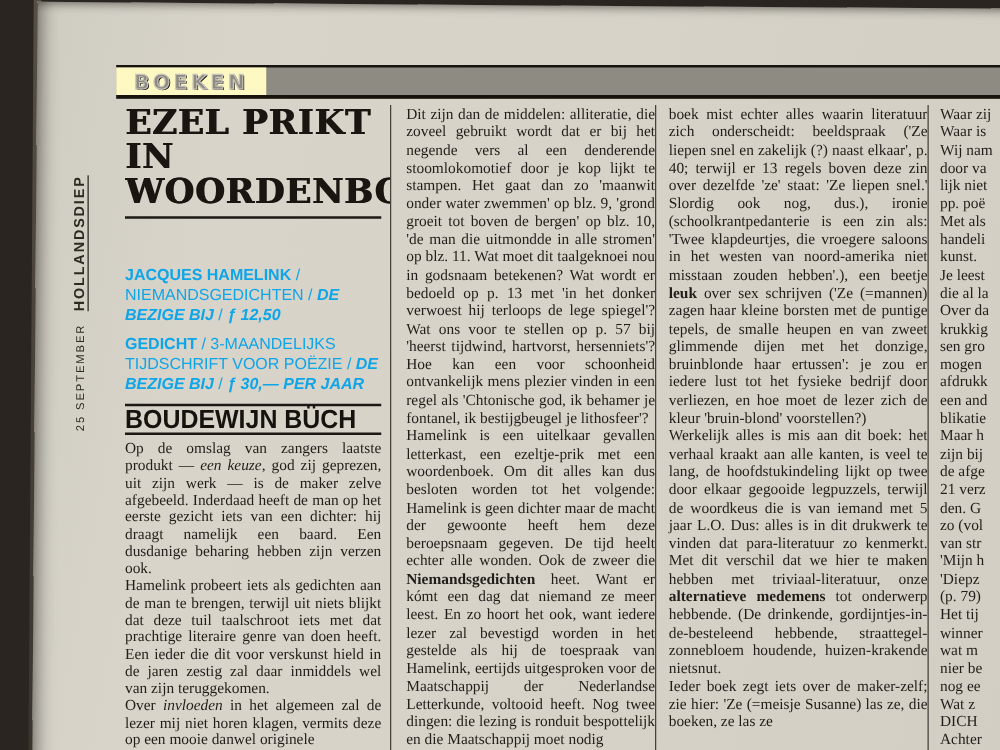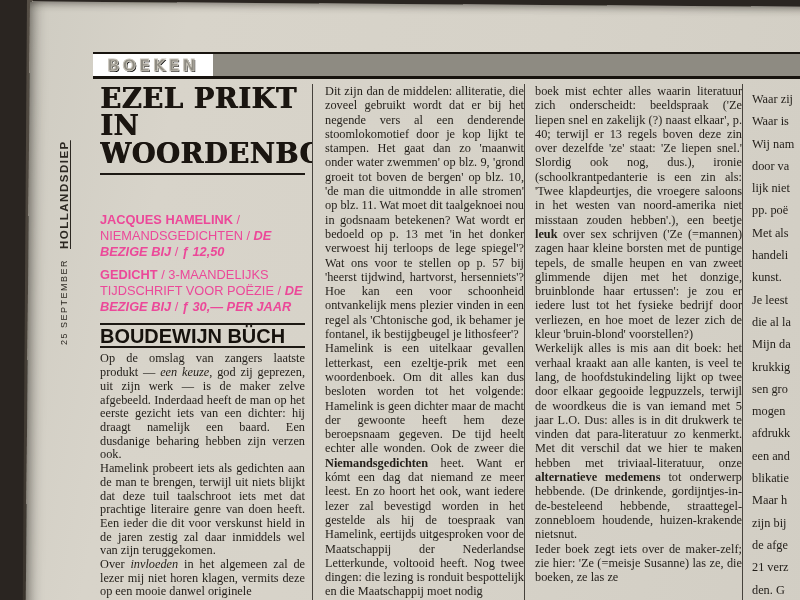--- a/index.html
+++ b/index.html
@@ -27,48 +27,48 @@
   }
   .spine .date { font-size:9px; letter-spacing:1.5px; }
   .spine .mag  { font-size:11.5px; font-weight:bold; letter-spacing:1.5px; text-decoration:underline; margin-top:10px; }
 
   
   .banner {
     position:absolute; left:93px; top:52px; width:707px; height:27px;
     background:#8e8b82; border-top:2px solid #17130e; border-bottom:3px solid #17130e;
     display:flex; align-items:stretch;
   }
-  .banner-black { width:120px; background:#ffffff; display:flex; align-items:center; justify-content:center; }
+  .banner-black { width:120px; background:#fef9c3; display:flex; align-items:center; justify-content:center; }
   .banner-label {
     font-family:"DejaVu Sans", sans-serif; font-weight:bold; font-size:16px; letter-spacing:3px;
     color:#8e8b82; -webkit-text-stroke:1px #c9c5bb; text-shadow:1px 1px 0 #000;
   }
 
   
   .content { position:absolute; left:100px; top:84px; width:700px; height:516px; display:flex; overflow:hidden; }
   .col { font-size:12.3px; line-height:14.3px; text-align:justify; color:#211d18; overflow:hidden; }
   .col p { margin:0; text-indent:0; }
   .sep { border-left:1px solid #45413b; }
 
   .col1 { width:212px; padding-right:7px; line-height:13.7px; }
   .col2 { width:212px; padding-left:12px; }
   .col3 { width:218px; padding-left:10px; }
   .col4 { flex:1; padding-left:9px; }
-  .col4 .cut-line { white-space:nowrap; overflow:hidden; height:14.3px;margin-top:8px; }
+  .col4 .cut-line { white-space:nowrap; overflow:hidden; height:14.3px; }
 
   .headline {
     font-family:"DejaVu Serif", serif; font-weight:bold; color:#1a1510;
     font-size:27.5px; line-height:27px; letter-spacing:.5px; text-align:left;
     text-shadow:.7px 0 0 #1a1510; margin-top:1px;
   }
   .rule  { border-top:2px solid #1d1914; margin:6px 0 5px; }
   .rule2 { border-top:2px solid #1d1914; margin:4px 0 4px; }
 
   .books { font-family:"Liberation Sans", sans-serif; font-size:12.8px; line-height:15.8px;
-           font-weight:bold; color:#ec4899; text-align:left;margin-top:37px; }
+           font-weight:bold; color:#0ea5e9; text-align:left;margin-top:37px; }
   .book-entry { margin:6px 0 8px; }
 
   .byline { font-family:"Liberation Sans", sans-serif; font-weight:bold; font-size:21px;
             color:#16120d; letter-spacing:0; transform:scaleX(.95); transform-origin:left center;
             margin:1px 0 0; text-align:left; }
 
   .s-n { font-style:normal; font-weight:inherit; }
   .s-i { font-style:italic; }
   .s-b { font-weight:bold; font-style:normal; }
   .books .s-i { font-weight:bold; }
@@ -128,21 +128,21 @@
         <div class="cut-line">Waar is</div>
         <div class="cut-line">Wij nam</div>
         <div class="cut-line">door va</div>
         <div class="cut-line">lijk niet</div>
         <div class="cut-line">pp. poë</div>
         <div class="cut-line">Met als</div>
         <div class="cut-line">handeli</div>
         <div class="cut-line">kunst.</div>
         <div class="cut-line">Je leest</div>
         <div class="cut-line">die al la</div>
-        <div class="cut-line">Mijn da</div>
+        <div class="cut-line">Over da</div>
         <div class="cut-line">krukkig</div>
         <div class="cut-line">sen gro</div>
         <div class="cut-line">mogen</div>
         <div class="cut-line">afdrukk</div>
         <div class="cut-line">een and</div>
         <div class="cut-line">blikatie</div>
         <div class="cut-line">Maar h</div>
         <div class="cut-line">zijn bij</div>
         <div class="cut-line">de afge</div>
         <div class="cut-line">21 verz</div>

